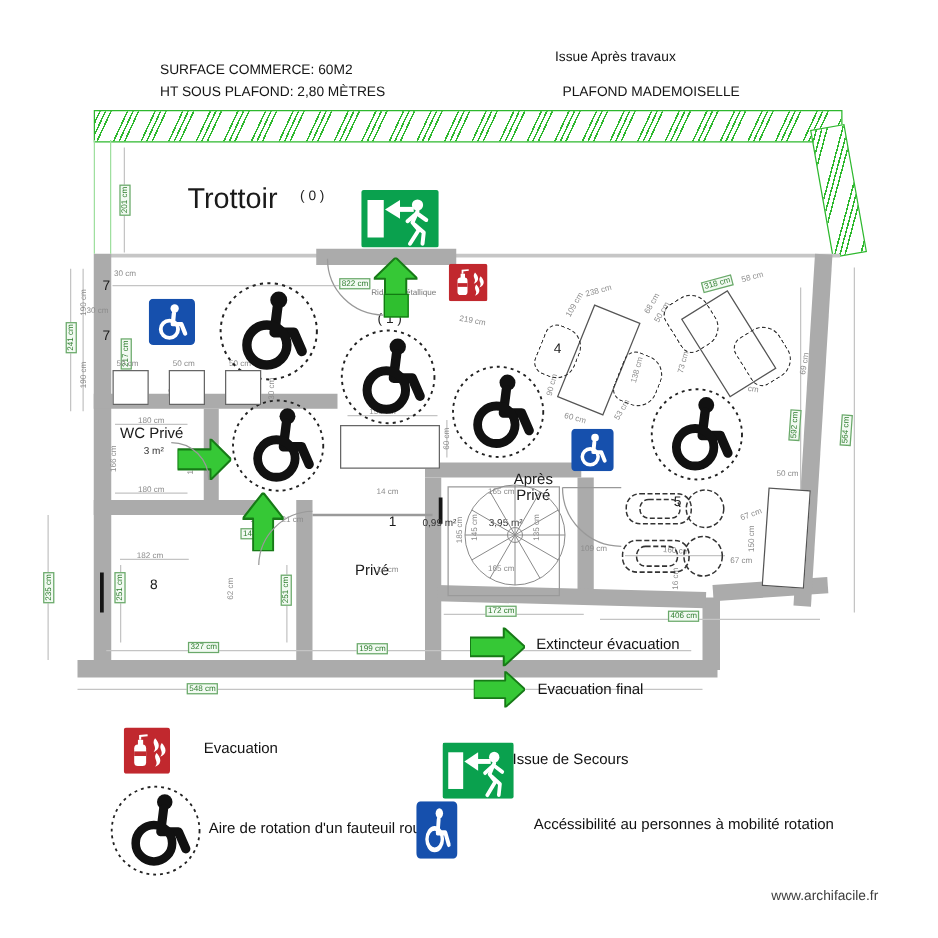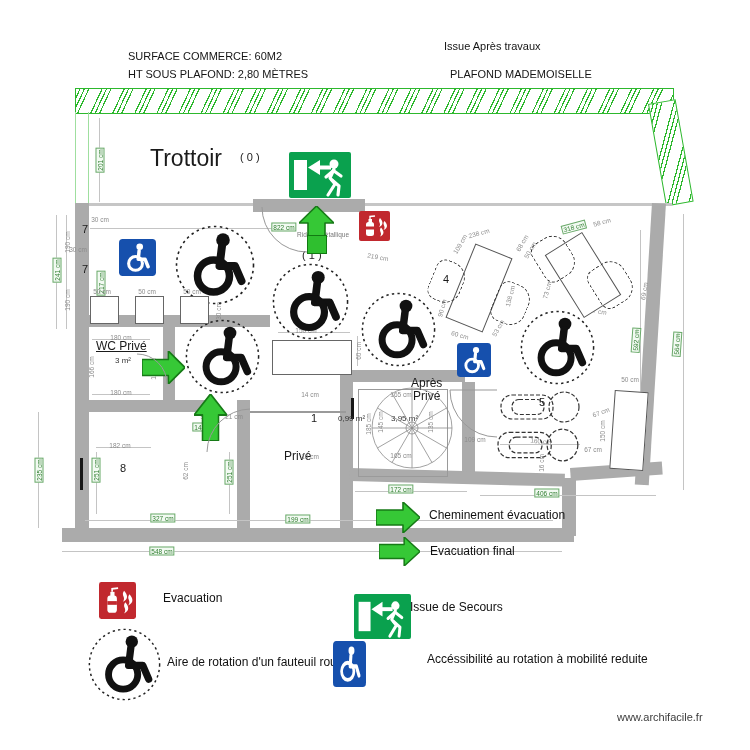--- a/index.html
+++ b/index.html
@@ -85,21 +85,21 @@
       <div class="ln dk" style="left: 250px; top: 411px; width: 96px; height: 2px;"></div>
       <div class="ln box" style="left: 358px; top: 389px; width: 88px; height: 86px;"></div>
       <div class="ln grn" style="left: 88px; top: 112px; width: 1px; height: 91px;"></div>
       <div class="ln grn" style="left: 75px; top: 112px; width: 1px; height: 91px;"></div>
       <div class="ln blk" style="left: 80px; top: 458px; width: 3px; height: 32px;"></div>
       <div class="ln blk" style="left: 351px; top: 398px; width: 3px; height: 21px;"></div>
       <div class="t big" style="left: 150px; top: 146px;">Trottoir</div>
       <div class="t med" style="left: 240px; top: 152px;">( 0 )</div>
       <div class="t tiny" style="left: 297px; top: 232px;">Rideau Métallique</div>
       <div class="t med" style="left: 302px; top: 250px;">( 1 )</div>
-      <div class="t room" style="left: 96px; top: 340px; text-decoration: underline;">WC Privé</div>
+      <div class="t room" style="left: 96px; top: 340px;">WC Privé</div>
       <div class="t small" style="left: 115px; top: 357px;">3 m²</div>
       <div class="t room" style="left: 411px; top: 377px;">Après</div>
       <div class="t room" style="left: 413px; top: 390px;">Privé</div>
       <div class="t small" style="left: 338px; top: 415px;">0,99 m²</div>
       <div class="t small" style="left: 391px; top: 415px;">3,95 m²</div>
       <div class="t room" style="left: 284px; top: 450px;">Privé</div>
       <div class="t num" style="left: 311px; top: 413px;">1</div>
       <div class="t num" style="left: 303px; top: 347px;">2</div>
       <div class="t num" style="left: 120px; top: 463px;">8</div>
       <div class="t num" style="left: 82px; top: 224px;">7</div>
@@ -325,21 +325,21 @@
         <circle cx="412" cy="428" r="6"></circle>
       </g>
     </svg>
 
   <div id="legend">
       <div class="icon" style="left: 376px; top: 502px; width: 44px; height: 31px;">
         <svg viewBox="0 0 44 31" preserveAspectRatio="none">
     <polygon points="44,15.5 27,0 27,8 0,8 0,23 27,23 27,31" fill="#36c836" stroke="#177a17" stroke-width="1.6" stroke-linejoin="round"></polygon>
         </svg>
       </div>
-      <div class="lbl" style="left: 429px; top: 508px;">Cheminement évacuation</div>
+      <div class="lbl" style="left: 429px; top: 508px;">Extincteur évacuation</div>
       <div class="icon" style="left: 379px; top: 537px; width: 41px; height: 29px;">
         <svg viewBox="0 0 44 31" preserveAspectRatio="none">
     <polygon points="44,15.5 27,0 27,8 0,8 0,23 27,23 27,31" fill="#36c836" stroke="#177a17" stroke-width="1.6" stroke-linejoin="round"></polygon>
         </svg>
       </div>
       <div class="lbl" style="left: 430px; top: 544px;">Evacuation final</div>
       <div class="icon" style="left: 99px; top: 582px; width: 37px; height: 37px;">
         <svg viewBox="0 0 31 30" preserveAspectRatio="none">
     <rect x="0" y="0" width="31" height="30" rx="2" fill="#c1282e"></rect>
     <rect x="7" y="11" width="8" height="14" rx="2.5" fill="#fff"></rect>
@@ -380,16 +380,16 @@
       </div>
       <div class="lbl" style="left: 167px; top: 655px;">Aire de rotation d'un fauteuil roulant</div>
       <div class="icon" style="left: 333px; top: 641px; width: 33px; height: 46px;">
         <svg viewBox="0 0 30 30" preserveAspectRatio="none">
     <rect x="0" y="0" width="30" height="30" rx="3" fill="#1650ad"></rect>
     <circle cx="16.8" cy="6.3" r="2.7" fill="#fff"></circle>
     <path d="M16.3 9.5 L15.6 16.5 L21.2 16.5 L23.6 22.5" stroke="#fff" stroke-width="2.8" fill="none" stroke-linecap="round" stroke-linejoin="round"></path>
     <circle cx="13.4" cy="19.8" r="5.6" stroke="#fff" stroke-width="2.5" fill="none"></circle>
         </svg>
       </div>
-      <div class="lbl" style="left: 427px; top: 652px;">Accéssibilité au rotation à mobilité reduite</div>
+      <div class="lbl" style="left: 427px; top: 652px;">Accéssibilité au personnes à mobilité rotation</div>
     </div>
   <div id="footer">www.archifacile.fr</div>
 </div>
 
 </body></html>

